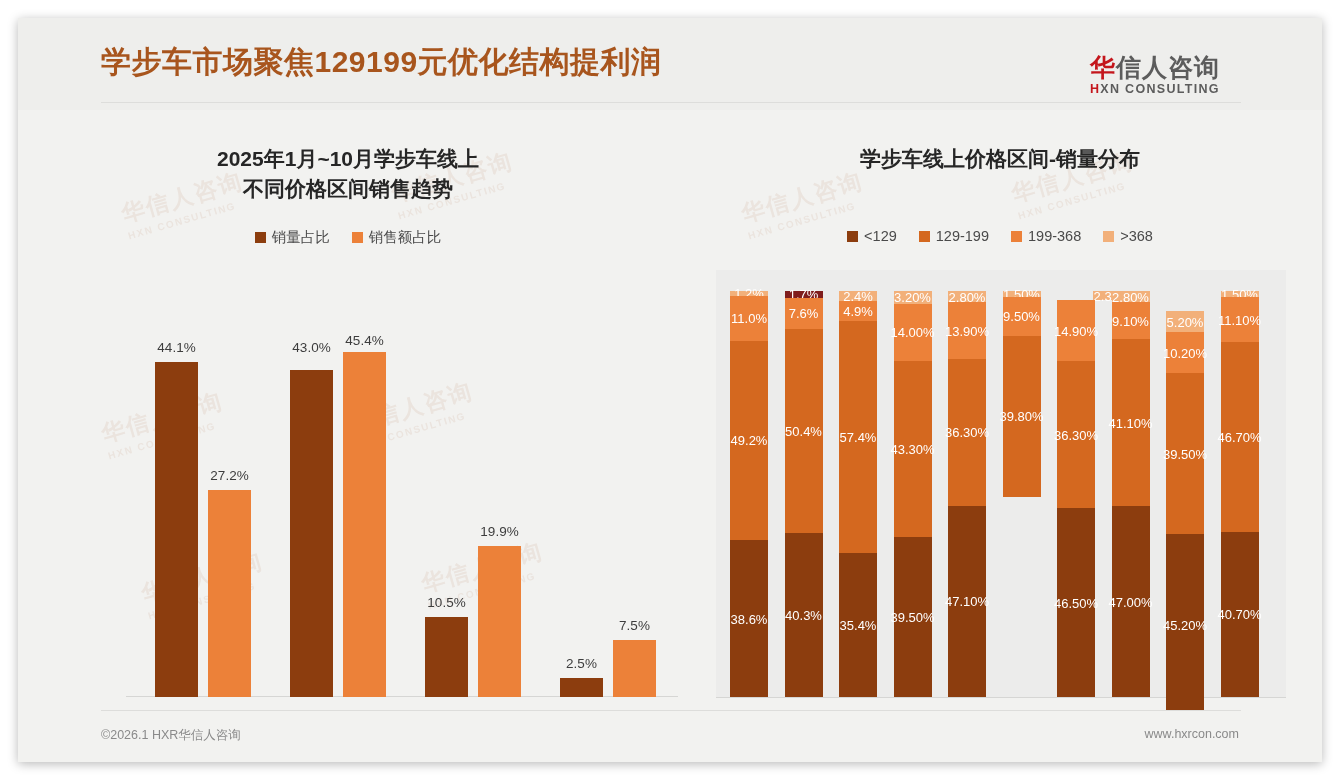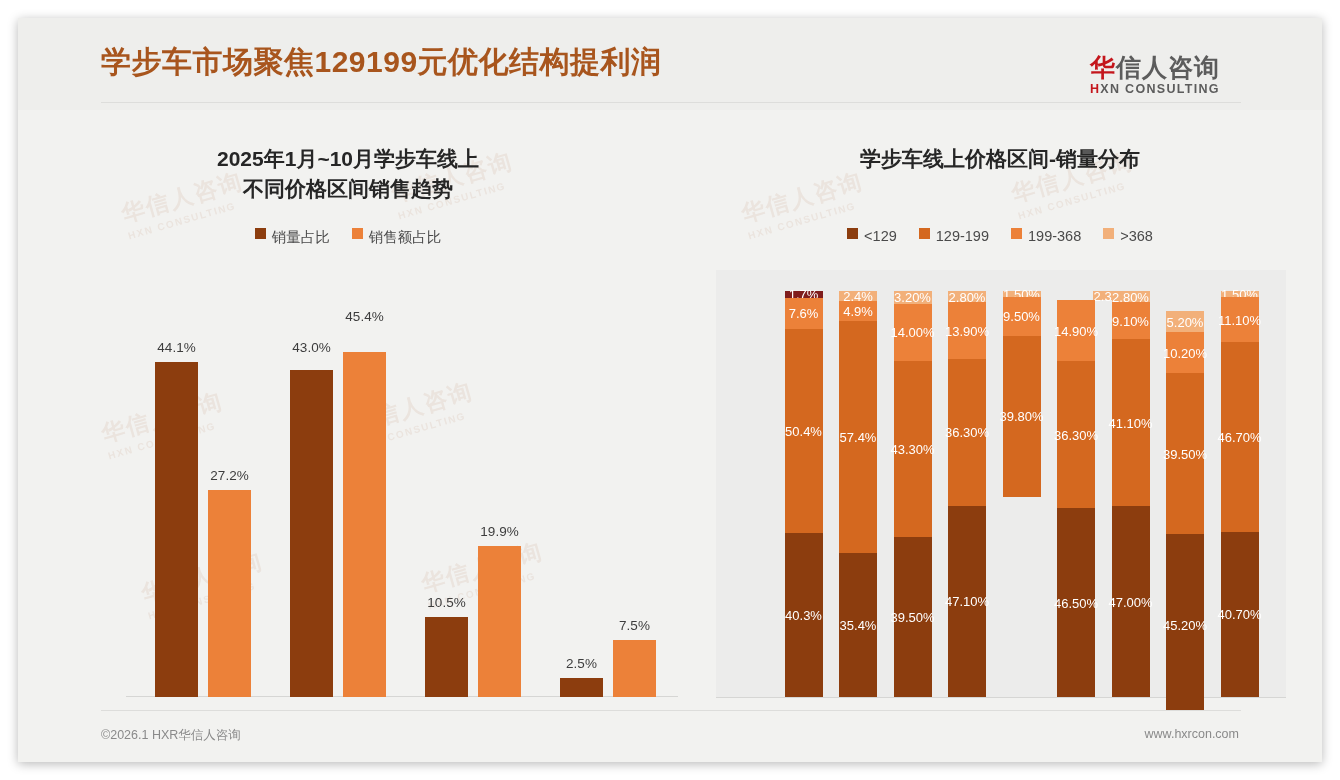--- a/index.html
+++ b/index.html
@@ -78,21 +78,21 @@
   }
   .wm .wm-cn { font-size: 23px; letter-spacing: 2px; display: block; }
   .wm .wm-en { font-size: 10px; letter-spacing: 1.6px; display: block; margin-top: 1px; }
 
   
   .legend {
     position: absolute; top: 118px; left: 0; width: 100%;
     display: flex; justify-content: center; align-items: center;
     gap: 22px; z-index: 6;
   }
-  .legend-item { display: flex; align-items: flex-start; gap: 6px; }
+  .legend-item { display: flex; align-items: center; gap: 6px; }
   .legend-swatch { width: 11px; height: 11px; display: inline-block; }
   .legend-label { font-size: 14.5px; color: #4a4a4a; white-space: nowrap; }
 
   
   #left-plot {
     position: absolute;
     left: 108px; top: 160px;
     width: 552px; height: 475px;
     z-index: 3;
   }
@@ -209,21 +209,21 @@
           </div>
         </div>
         <div class="group" style="left: 149px;">
           <div class="group-bars">
             <div class="bar-wrap">
               <div class="bar" title="销量占比 129-199 43.0%" style="height: 326.8px; background: rgb(140, 61, 14);"></div>
               <div class="bar-value" style="bottom: 342px;">43.0%</div>
             </div>
             <div class="bar-wrap">
               <div class="bar" title="销售额占比 129-199 45.4%" style="height: 345.04px; background: rgb(236, 129, 57);"></div>
-              <div class="bar-value" style="bottom: 373px;">45.4%</div>
+              <div class="bar-value" style="bottom: 349px;">45.4%</div>
             </div>
           </div>
         </div>
         <div class="group" style="left: 284px;">
           <div class="group-bars">
             <div class="bar-wrap">
               <div class="bar" title="销量占比 199-368 10.5%" style="height: 79.8px; background: rgb(140, 61, 14);"></div>
               <div class="bar-value" style="bottom: 86.8px;">10.5%</div>
             </div>
             <div class="bar-wrap">
@@ -287,20 +287,34 @@
           <span class="legend-label">199-368</span>
         </div>
         <div class="legend-item">
           <span class="legend-swatch" style="background: rgb(242, 176, 122);"></span>
           <span class="legend-label">&gt;368</span>
         </div>
       </div>
     <div id="right-plot">
       <div id="right-plot-bg"></div>
       <div id="right-axis"></div>
+    <div class="stack" style="left: 14px;">
+          <div class="seg" title="&gt;368 M1 1.2%" style="height: 4.872px; background: rgb(242, 176, 122);">
+            <span class="seg-value">1.2%</span>
+          </div>
+          <div class="seg" title="199-368 M1 11.0%" style="height: 44.66px; background: rgb(236, 129, 57);">
+            <span class="seg-value">11.0%</span>
+          </div>
+          <div class="seg" title="129-199 M1 49.2%" style="height: 199.752px; background: rgb(212, 104, 31);">
+            <span class="seg-value">49.2%</span>
+          </div>
+          <div class="seg" title="&lt;129 M1 38.6%" style="height: 156.716px; background: rgb(140, 61, 14);">
+            <span class="seg-value">38.6%</span>
+          </div>
+        </div>
         <div class="stack" style="left: 68.5px;">
           <div class="seg" title="&gt;368 M2 1.7%" style="height: 6.902px; background: #7f1d1d;">
             <span class="seg-value">1.7%</span>
           </div>
           <div class="seg" title="199-368 M2 7.6%" style="height: 30.856px; background: rgb(236, 129, 57);">
             <span class="seg-value">7.6%</span>
           </div>
           <div class="seg" title="129-199 M2 50.4%" style="height: 204.624px; background: rgb(212, 104, 31);">
             <span class="seg-value">50.4%</span>
           </div>

